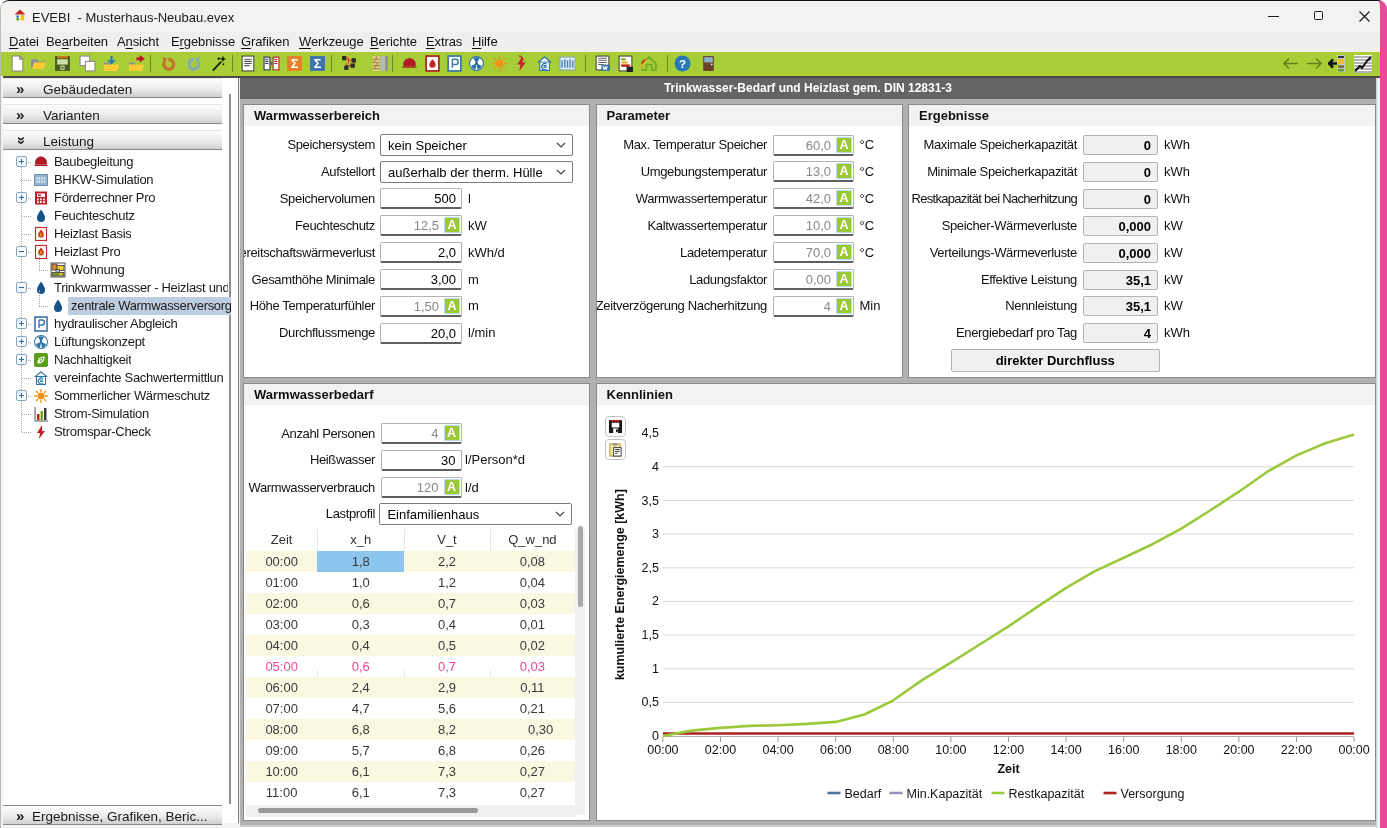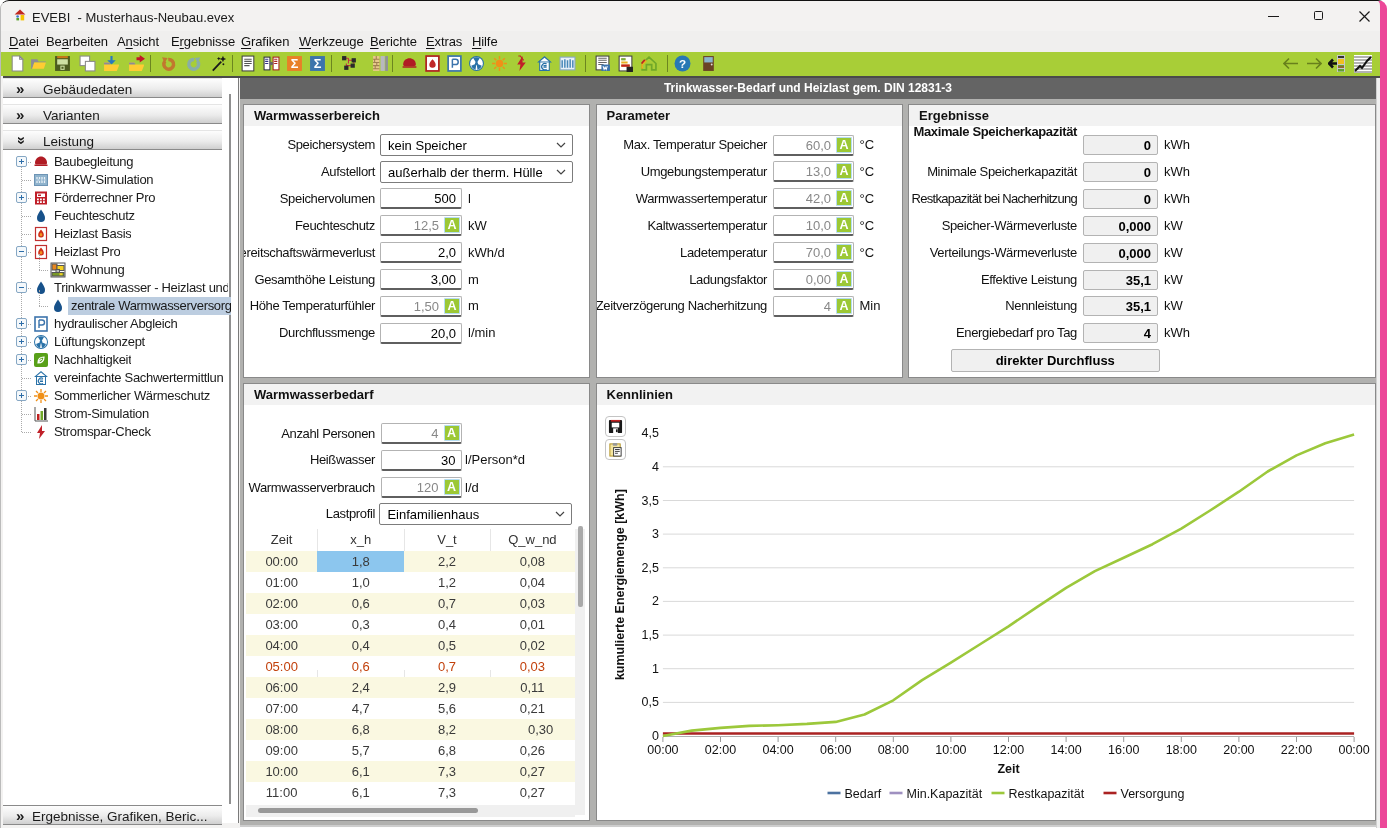--- a/index.html
+++ b/index.html
@@ -488,21 +488,21 @@
         <div class="inp auto" style="left:136px;top:110.2px;width:82px;height:21px;">
           <span class="v">12,5</span>
           <span class="abadge">A</span>
         </div>
         <div class="unit" style="left:224px;top:112.7px;">kW</div>
         <div class="lbl" style="right:214px;top:139.6px;">Bereitschaftswärmeverlust</div>
         <div class="inp" style="left:136px;top:137.1px;width:82px;height:21px;">
           <span class="v">2,0</span>
         </div>
         <div class="unit" style="left:224px;top:139.6px;">kWh/d</div>
-        <div class="lbl" style="right:214px;top:166.5px;">Gesamthöhe Leistung</div>
+        <div class="lbl" style="right:214px;top:166.5px;">Gesamthöhe Minimale</div>
         <div class="inp" style="left:136px;top:164.0px;width:82px;height:21px;">
           <span class="v">3,00</span>
         </div>
         <div class="unit" style="left:224px;top:166.5px;">m</div>
         <div class="lbl" style="right:214px;top:193.4px;">Höhe Temperaturfühler</div>
         <div class="inp auto" style="left:136px;top:190.9px;width:82px;height:21px;">
           <span class="v">1,50</span>
           <span class="abadge">A</span>
         </div>
         <div class="unit" style="left:224px;top:193.4px;">m</div>
@@ -551,21 +551,21 @@
         </div>
         <div class="lbl" style="right:135px;top:193.4px;">Zeitverzögerung Nacherhitzung</div>
         <div class="inp auto" style="left:176.5px;top:190.9px;width:81px;height:21px;">
           <span class="v">4</span>
           <span class="abadge">A</span>
         </div>
         <div class="unit" style="left:263px;top:193.4px;">Min</div>
       </div>
       <div class="panel" style="left:668px;top:26px;width:468px;height:274px;">
         <div class="phead">Ergebnisse</div>
-        <div class="lbl" style="right:298px;top:19px;font-weight:bold;">Maximale Speicherkapazität</div>
+        <div class="lbl" style="right:298px;top:32.0px;">Maximale Speicherkapazität</div>
         <div class="outp" style="left:174px;top:30.0px;width:75px;height:20px;">
           <span class="v">0</span>
         </div>
         <div class="unit" style="left:255px;top:32.0px;">kWh</div>
         <div class="lbl" style="right:298px;top:58.9px;">Minimale Speicherkapazität</div>
         <div class="outp" style="left:174px;top:56.9px;width:75px;height:20px;">
           <span class="v">0</span>
         </div>
         <div class="unit" style="left:255px;top:58.9px;">kWh</div>
         <div class="lbl" style="right:298px;top:85.8px;letter-spacing:-0.7px;">Restkapazität bei Nacherhitzung</div>
@@ -658,21 +658,21 @@
           <div style="position:absolute;left:71.3px;top:0;width:86.9px;height:21.05px;line-height:21.05px;text-align:center;">0,3</div>
           <div style="position:absolute;left:158.2px;top:0;width:85.6px;height:21.05px;line-height:21.05px;text-align:center;">0,4</div>
           <div style="position:absolute;left:243.8px;top:0;width:85.2px;height:21.05px;line-height:21.05px;text-align:center;">0,01</div>
         </div>
         <div style="position:absolute;left:2px;top:250.7px;width:329px;height:21.05px;background:#faf8e1;font-size:13px;color:#3a3a3a;">
           <div style="position:absolute;left:0.0px;top:0;width:71.3px;height:21.05px;line-height:21.05px;text-align:center;">04:00</div>
           <div style="position:absolute;left:71.3px;top:0;width:86.9px;height:21.05px;line-height:21.05px;text-align:center;">0,4</div>
           <div style="position:absolute;left:158.2px;top:0;width:85.6px;height:21.05px;line-height:21.05px;text-align:center;">0,5</div>
           <div style="position:absolute;left:243.8px;top:0;width:85.2px;height:21.05px;line-height:21.05px;text-align:center;">0,02</div>
         </div>
-        <div style="position:absolute;left:2px;top:271.8px;width:329px;height:14px;background:#ffffff;font-size:13px;color:#c2410c;">
+        <div style="position:absolute;left:2px;top:271.8px;width:329px;height:14px;background:#ffffff;font-size:13px;color:#ec4899;">
           <div style="position:absolute;left:0.0px;top:0;width:71.3px;height:21.05px;line-height:21.05px;text-align:center;">05:00</div>
           <div style="position:absolute;left:71.3px;top:0;width:86.9px;height:21.05px;line-height:21.05px;text-align:center;">0,6</div>
           <div style="position:absolute;left:158.2px;top:0;width:85.6px;height:21.05px;line-height:21.05px;text-align:center;">0,7</div>
           <div style="position:absolute;left:243.8px;top:0;width:85.2px;height:21.05px;line-height:21.05px;text-align:center;">0,03</div>
         </div>
         <div style="position:absolute;left:2px;top:292.8px;width:329px;height:21.05px;background:#faf8e1;font-size:13px;color:#3a3a3a;">
           <div style="position:absolute;left:0.0px;top:0;width:71.3px;height:21.05px;line-height:21.05px;text-align:center;">06:00</div>
           <div style="position:absolute;left:71.3px;top:0;width:86.9px;height:21.05px;line-height:21.05px;text-align:center;">2,4</div>
           <div style="position:absolute;left:158.2px;top:0;width:85.6px;height:21.05px;line-height:21.05px;text-align:center;">2,9</div>
           <div style="position:absolute;left:243.8px;top:0;width:85.2px;height:33px;line-height:21.05px;text-align:center;">0,11</div>

